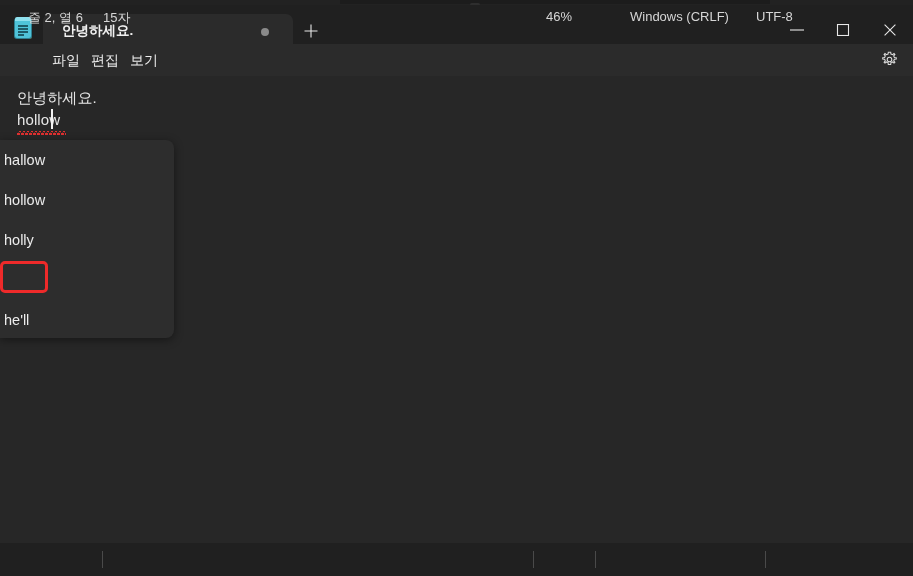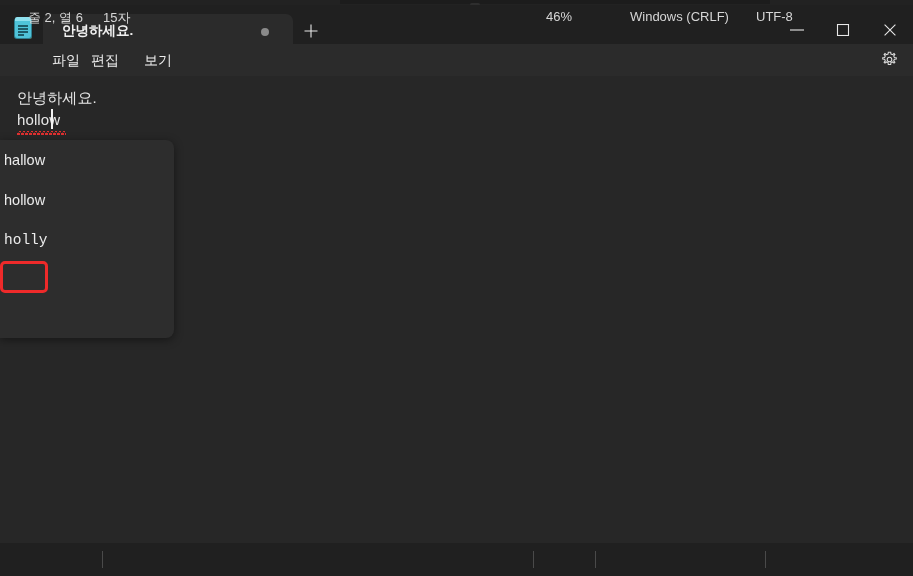--- a/index.html
+++ b/index.html
@@ -147,21 +147,21 @@
     height: 24px;
     padding: 0 8px;
     line-height: 24px;
     font-size: 14px;
     color: #eeeeee;
     border-radius: 4px;
     white-space: nowrap;
   }
   .mi-0 { left: 4px; margin-left: 40px; }
   .mi-1 { left: 83px; }
-  .mi-2 { left: 136px; }
+  .mi-2 { left: 122px; }
 
   .gear {
     position: absolute;
     left: 874px; top: 44px;
     width: 31px; height: 31px;
   }
   .gear svg { position: absolute; left: 7px; top: 7px; }
 
   
   .editor {
@@ -212,21 +212,21 @@
     width: 174px; height: 40px;
     line-height: 40px;
     padding-left: 4px;
     box-sizing: border-box;
     font-size: 14.5px;
     color: #ececec;
     white-space: nowrap;
   }
   .si-0 { top: 0px; }
   .si-1 { top: 40px; }
-  .si-2 { top: 80px; font-family: Liberation Mono, monospace; }
+  .si-2 { top: 80px; }
   .si-3 { top: 120px; }
   .si-4 { top: 160px; }
 
   .redbox {
     position: absolute;
     left: 0px; top: 261px;
     width: 48px; height: 32px;
     border: 3px solid #ee2a2a;
     border-radius: 5px;
     box-sizing: border-box;
@@ -332,20 +332,21 @@
     <div class="doc-line line1">안녕하세요.</div>
     <div class="doc-line line2">hollow</div>
     <div class="squiggle"></div>
     <div class="caret"></div>
   </div>
 
   <div class="suggest">
     <div class="suggest-item si-1">hollow</div>
     <div class="suggest-item si-0">hallow</div>
     <div class="suggest-item si-2">holly</div>
+    <div class="suggest-item si-4">he'll</div>
   </div>
   <div class="redbox"></div>
 
   <div class="statusbar"></div>
   <div class="sb-text sb-lc">줄 2, 열 6</div>
   <div class="sb-div d0"></div>
   <div class="sb-text sb-chars">15자</div>
   <div class="sb-div d1"></div>
   <div class="sb-text sb-zoom">46%</div>
   <div class="sb-div d2"></div>

